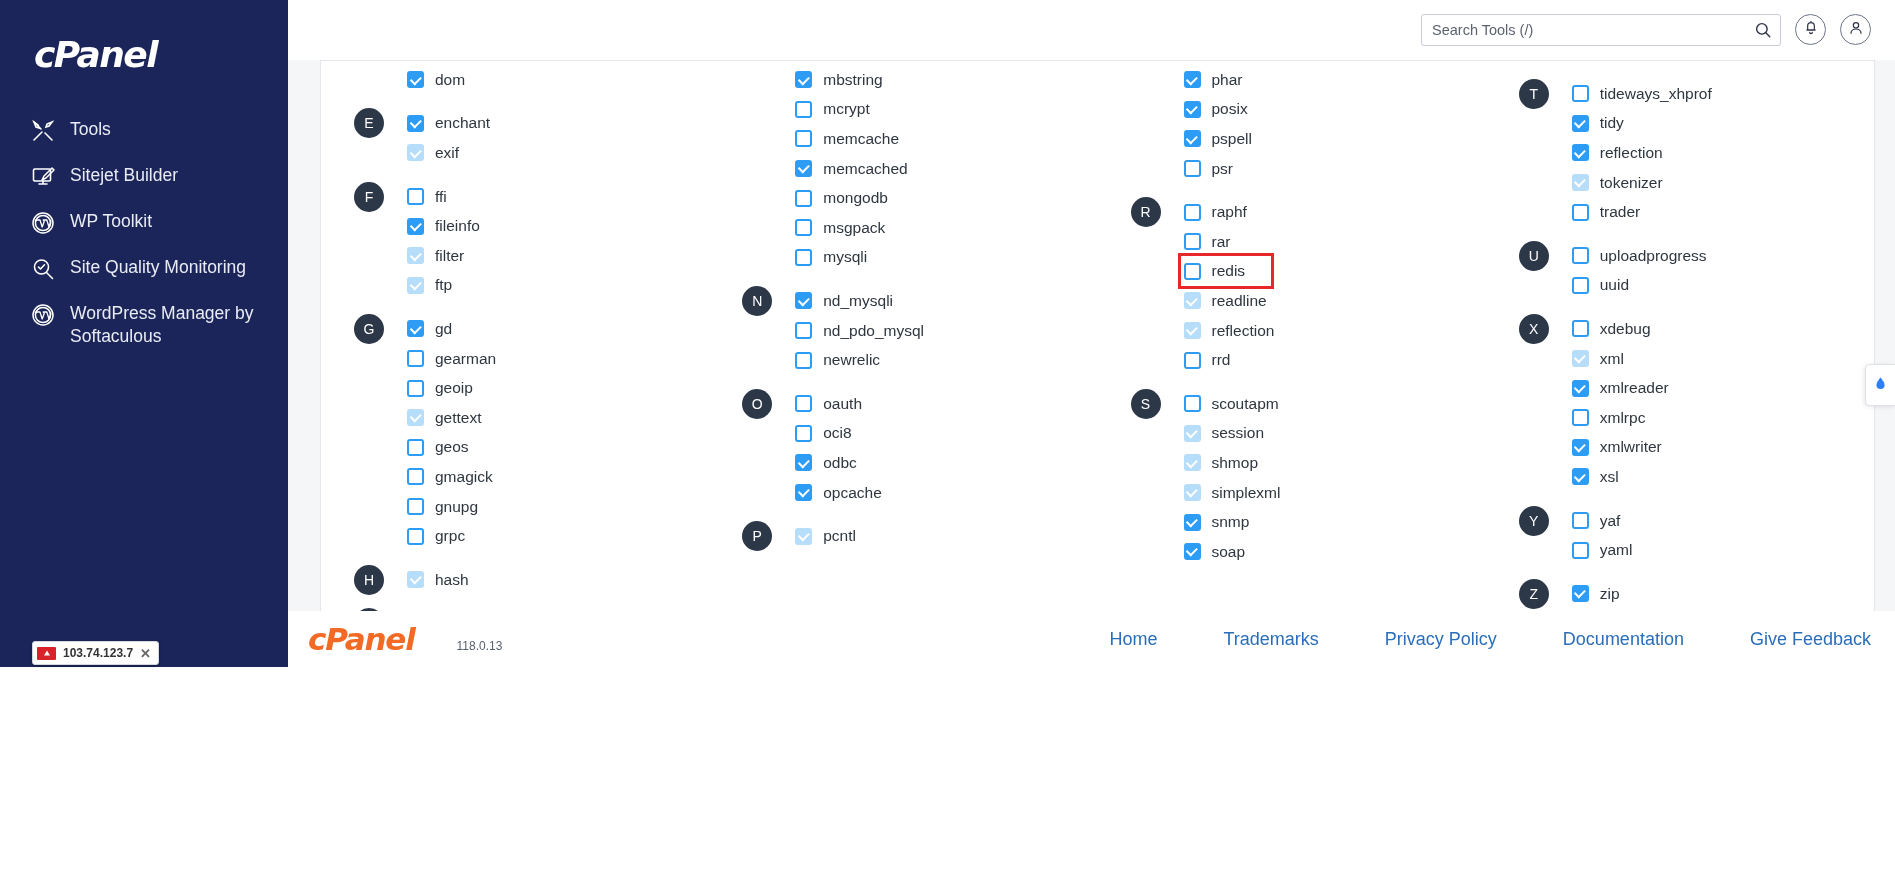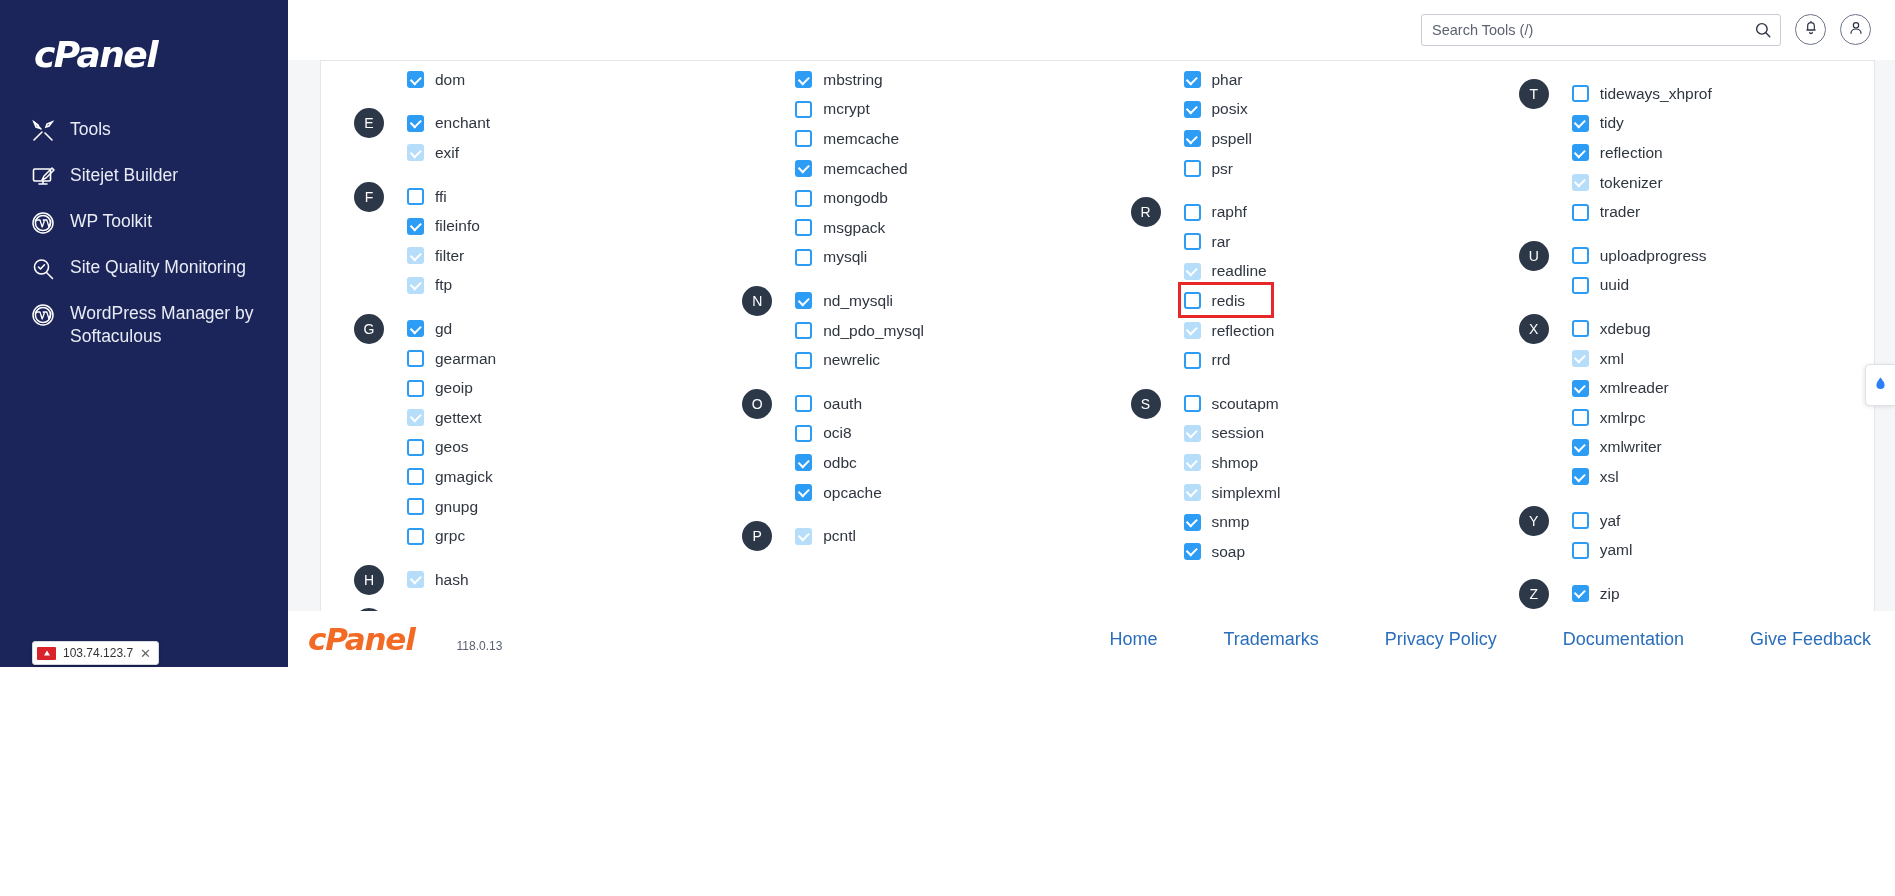--- a/index.html
+++ b/index.html
@@ -35,20 +35,21 @@
   .nav-icon svg { display: block; }
   .nav-label { font-size: 17.5px; color: #e9ecf5; line-height: 1.3; max-width: 190px; }
 
   .ip-badge {
     position: absolute; left: 32px; bottom: 2px;
     background: #ffffff; border: 1px solid #d6d8e0;
     border-radius: 3px; height: 24px;
     display: flex; align-items: center; gap: 7px;
     padding: 0 7px 0 4px; font-size: 12px; color: #333;
     box-shadow: 0 1px 3px rgba(0,0,0,.25);
+    font-weight: bold;
   }
   .ip-flag { width: 19px; height: 13px; background: #d8232a; position: relative; border-radius: 1px; }
   .ip-flag::after {
     content: ""; position: absolute; left: 50%; top: 50%;
     transform: translate(-50%,-50%);
     width: 0; height: 0;
     border-left: 3px solid transparent; border-right: 3px solid transparent;
     border-bottom: 5px solid #fff;
   }
   .ip-close { color: #666; font-size: 13px; cursor: pointer; }
@@ -583,31 +584,31 @@
               <div class="ext-row">
                 <div class="group-letter-slot"></div>
                 <label class="cb-label-wrap">
                   <span class="cb unchecked"></span>
                   <span class="ext-name">rar</span>
                 </label>
               </div>
               <div class="ext-row">
                 <div class="group-letter-slot"></div>
                 <label class="cb-label-wrap">
+                  <span class="cb unchecked"></span>
+                  <span class="ext-name">redis</span>
+                </label>
+                <div style="position: absolute; left: 70px; top: -4px; width: 96px; height: 36px; border: 3px solid rgb(232, 39, 43); pointer-events: none;"></div>
+              </div>
+              <div class="ext-row">
+                <div class="group-letter-slot"></div>
+                <label class="cb-label-wrap">
                   <span class="cb locked"></span>
                   <span class="ext-name">readline</span>
                 </label>
-              </div>
-              <div class="ext-row">
-                <div class="group-letter-slot"></div>
-                <label class="cb-label-wrap">
-                  <span class="cb unchecked"></span>
-                  <span class="ext-name">redis</span>
-                </label>
-                <div style="position: absolute; left: 70px; top: -4px; width: 96px; height: 36px; border: 3px solid rgb(232, 39, 43); pointer-events: none;"></div>
               </div>
               <div class="ext-row">
                 <div class="group-letter-slot"></div>
                 <label class="cb-label-wrap">
                   <span class="cb locked"></span>
                   <span class="ext-name">reflection</span>
                 </label>
               </div>
               <div class="ext-row">
                 <div class="group-letter-slot"></div>

